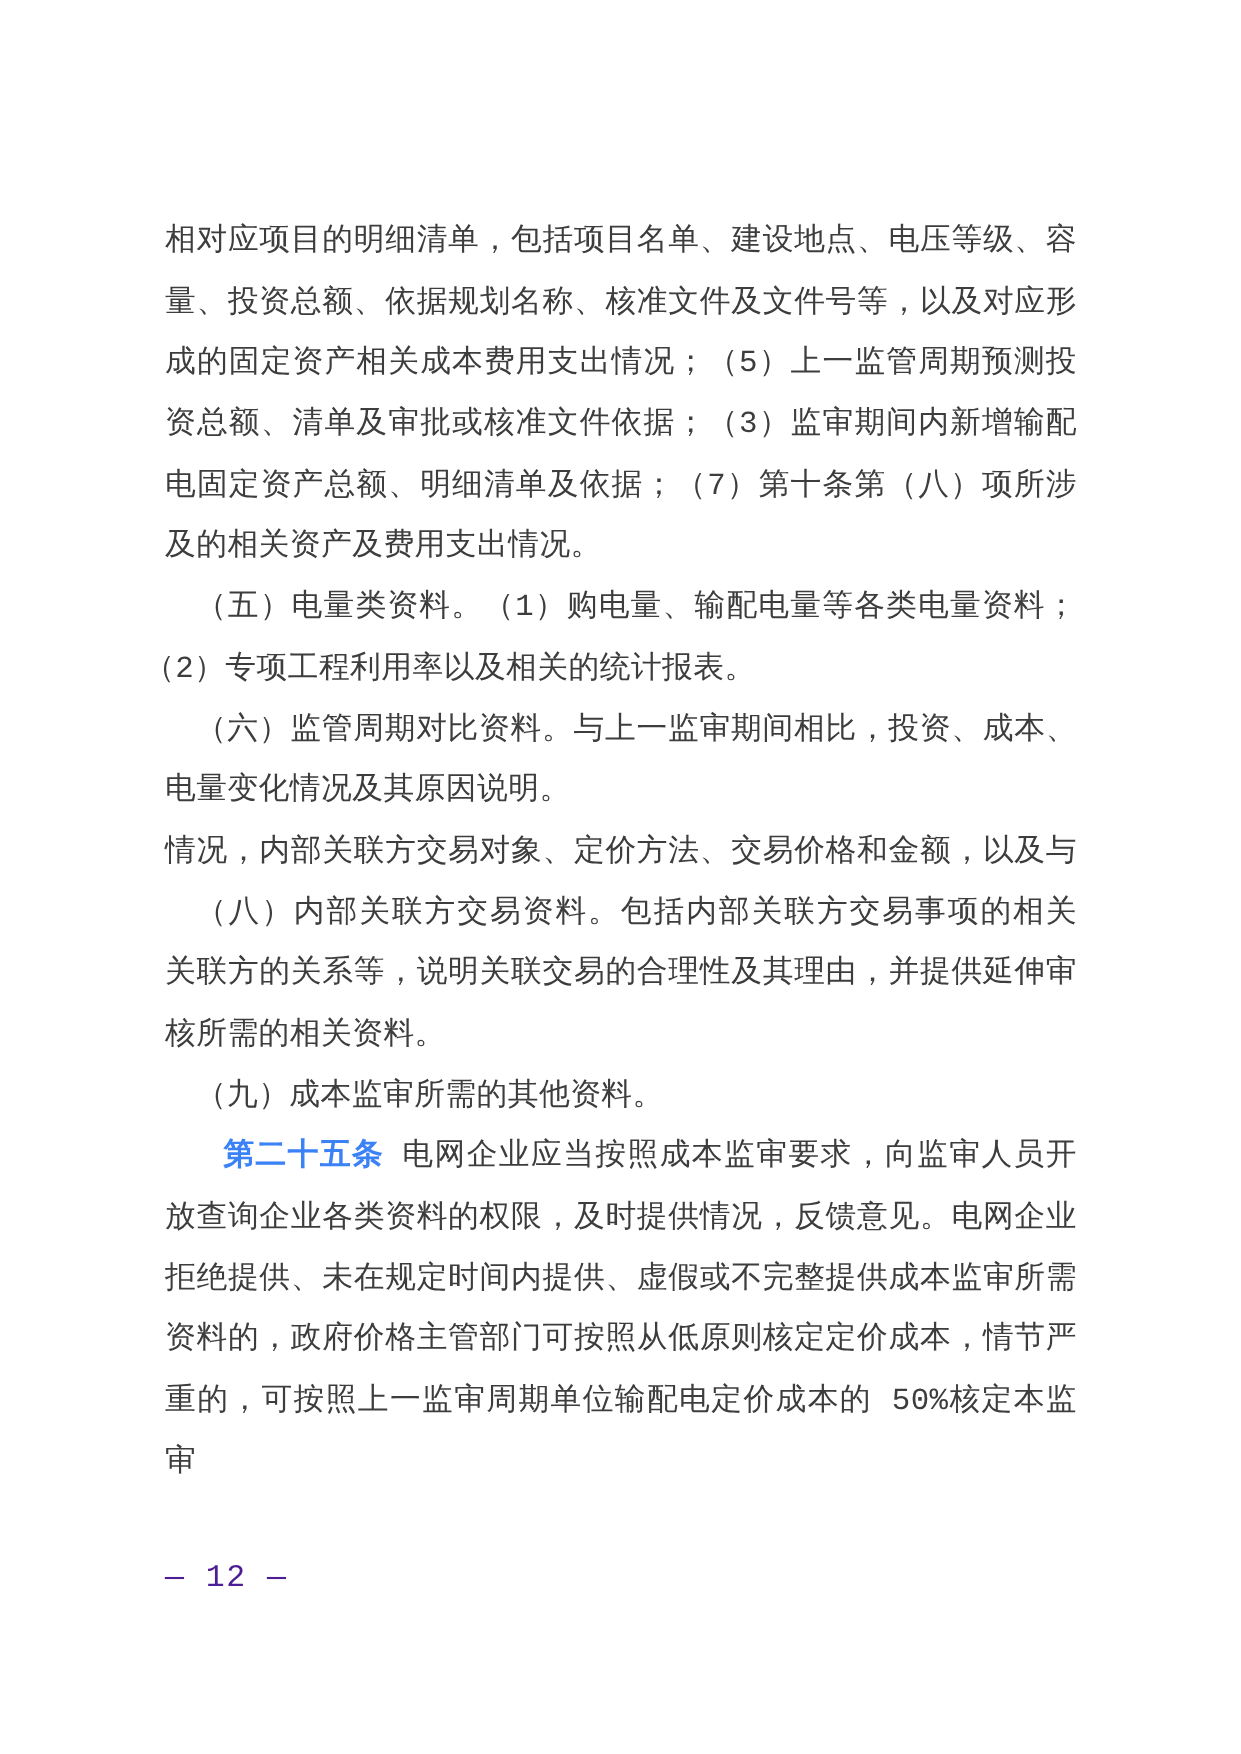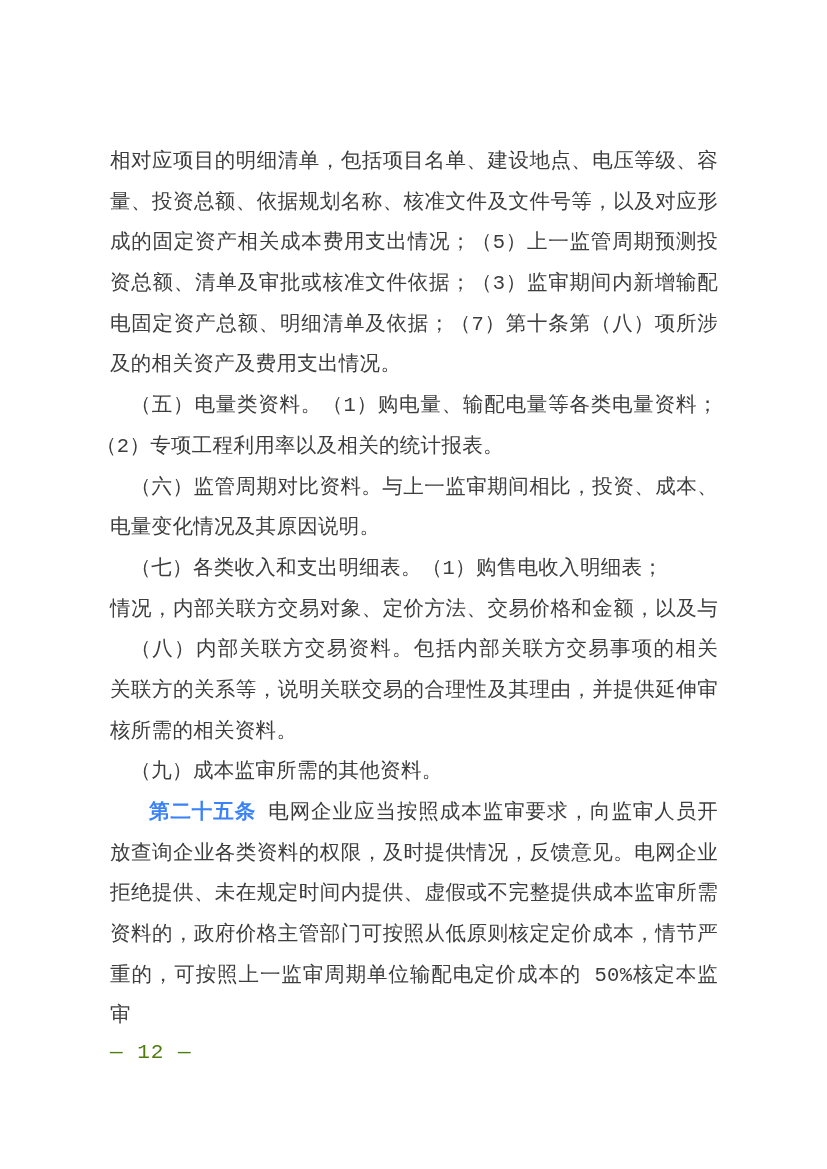--- a/index.html
+++ b/index.html
@@ -45,42 +45,41 @@
     font-weight: 700;
     color: #3b82f6;
     margin-right: 12px;
   }
   .footer {
     position: absolute;
     left: 110px;
     top: 1041px;
     font-size: 21px;
     line-height: 24px;
-    color: #4d7c0f;
+    color: #4c1d95;
     letter-spacing: 1px;
     text-align: center;
   }
 </style>
 </head>
 <body>
 
 <div class="page">
 
   <main class="body-text">
       <div class="line j">相对应项目的明细清单，包括项目名单、建设地点、电压等级、容</div>
       <div class="line j">量、投资总额、依据规划名称、核准文件及文件号等，以及对应形</div>
       <div class="line j">成的固定资产相关成本费用支出情况；（5）上一监管周期预测投</div>
       <div class="line j">资总额、清单及审批或核准文件依据；（3）监审期间内新增输配</div>
       <div class="line j">电固定资产总额、明细清单及依据；（7）第十条第（八）项所涉</div>
       <div class="line">及的相关资产及费用支出情况。</div>
       <div class="line j ind1">（五）电量类资料。（1）购电量、输配电量等各类电量资料；</div>
       <div class="line hang">（2）专项工程利用率以及相关的统计报表。</div>
       <div class="line j ind1">（六）监管周期对比资料。与上一监审期间相比，投资、成本、</div>
       <div class="line">电量变化情况及其原因说明。</div>
-      <div class="line ind1">（七）各类收入和支出明细表。（1）购售电收入明细表；</div>
       <div class="line j">情况，内部关联方交易对象、定价方法、交易价格和金额，以及与</div>
       <div class="line j ind1">（八）内部关联方交易资料。包括内部关联方交易事项的相关</div>
       <div class="line j">关联方的关系等，说明关联交易的合理性及其理由，并提供延伸审</div>
       <div class="line">核所需的相关资料。</div>
       <div class="line ind1">（九）成本监审所需的其他资料。</div>
       <div class="line j ind2"><span class="bold-label">第二十五条</span><span>电网企业应当按照成本监审要求，向监审人员开</span></div>
       <div class="line j">放查询企业各类资料的权限，及时提供情况，反馈意见。电网企业</div>
       <div class="line j">拒绝提供、未在规定时间内提供、虚假或不完整提供成本监审所需</div>
       <div class="line j">资料的，政府价格主管部门可按照从低原则核定定价成本，情节严</div>
       <div class="line j">重的，可按照上一监审周期单位输配电定价成本的 50%核定本监审</div>

